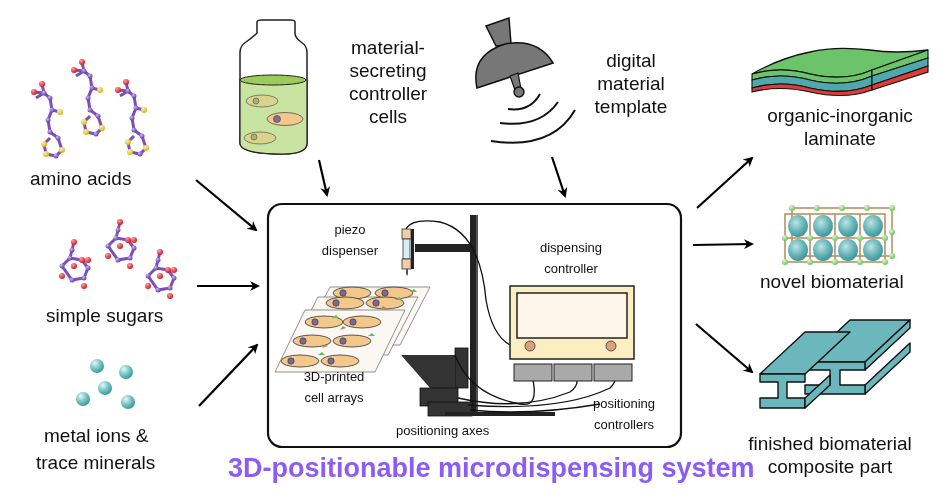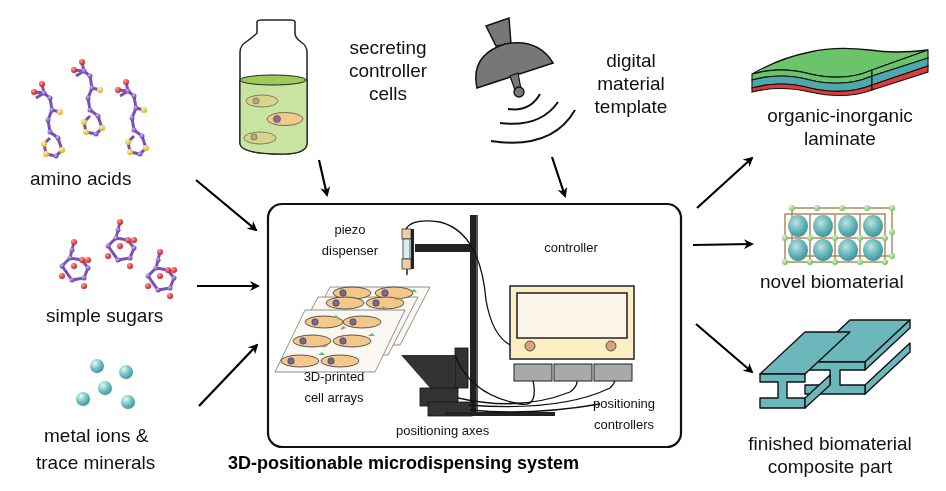--- a/index.html
+++ b/index.html
@@ -1,19 +1,19 @@
 <!DOCTYPE html>
 <html><head>
 <meta charset="utf-8">
 <style>
   html, body { margin:0; padding:0; background:#ffffff; }
   body { width:946px; height:491px; position:relative; overflow:hidden; font-family:"Liberation Sans", sans-serif; color:#111; }
   .lbl { position:absolute; font-size:19px; line-height:23px; text-align:center; white-space:nowrap; color:#111; }
   .lbl-sm { position:absolute; font-size:13px; line-height:21px; text-align:center; white-space:nowrap; color:#111; }
-  .title { position:absolute; font-weight:bold; font-size:18px; white-space:nowrap; color:#000000; }
+  .title { position:absolute; font-weight:bold; font-size:27px; white-space:nowrap; color:#8b5cf6; }
   svg.layer { position:absolute; left:0; top:0; }
 </style>
 </head>
 <body>
 
 <svg class="layer" width="946" height="491" viewBox="0 0 946 491">
   <defs>
     <marker id="ah" markerWidth="10" markerHeight="10" refX="8" refY="5" orient="auto" markerUnits="userSpaceOnUse">
       <path d="M0,0 L10,5 L0,10 L3,5 Z" fill="#000"></path>
     </marker>
@@ -278,20 +278,21 @@
     <path d="M805,398 L830,375 L830,385 L805,408 Z"></path>
   </g>
 </svg>
 
 <div class="lbl" style="left:30px;top:167px;text-align:center;">amino acids</div>
 <div class="lbl" style="left:46px;top:304px;">simple sugars</div>
 <div class="lbl" style="left:44px;top:424px;">metal ions &amp;</div>
 <div class="lbl" style="left:36px;top:451px;">trace minerals</div>
 
 <div class="lbl" style="left:328px;top:36px;width:120px;">
+  <div>material-</div>
   <div>secreting</div>
   <div>controller</div>
   <div>cells</div>
 </div>
 
 <div class="lbl" style="left:585px;top:49px;width:92px;">
   <div>digital</div>
   <div>material</div>
   <div>template</div>
 </div>
@@ -302,20 +303,21 @@
 </div>
 
 <div class="lbl-sm" style="left:284px;top:366px;width:100px;text-align:center;">
   <div>3D-printed</div>
   <div>cell arrays</div>
 </div>
 
 <div class="lbl-sm" style="left:396px;top:420px;">positioning axes</div>
 
 <div class="lbl-sm" style="left:516px;top:237px;width:110px;">
+  <div>dispensing</div>
   <div>controller</div>
 </div>
 
 <div class="lbl-sm" style="left:574px;top:393px;width:100px;">
   <div>positioning</div>
   <div>controllers</div>
 </div>
 
 <div class="title" style="left:228px;top:453px;">3D-positionable microdispensing system</div>
 

